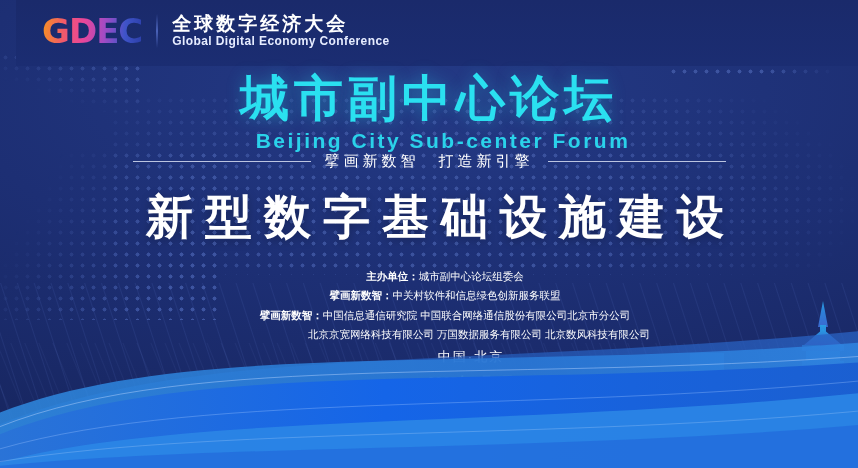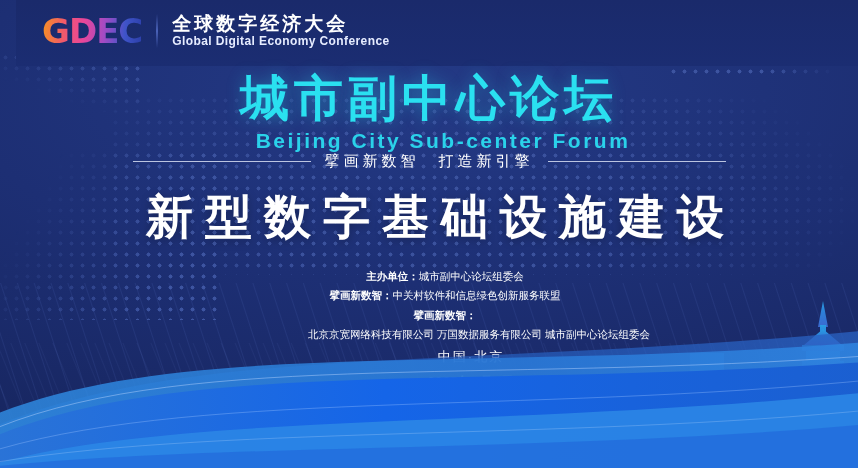--- a/index.html
+++ b/index.html
@@ -119,23 +119,24 @@
     <div class="org-line">
       <span class="org-label">主办单位：</span>
       <span class="org-val">城市副中心论坛组委会</span>
     </div>
     <div class="org-line">
       <span class="org-label">擘画新数智：</span>
       <span class="org-val">中关村软件和信息绿色创新服务联盟</span>
     </div>
     <div class="org-line">
       <span class="org-label">擘画新数智：</span>
+      <span class="org-val">中国信息通信研究院  中国联合网络通信股份有限公司北京市分公司</span>
     </div>
     <div class="org-line org-cont">
-      <span class="org-val">北京京宽网络科技有限公司  万国数据服务有限公司  城市副中心论坛组委会</span>
+      <span class="org-val">北京京宽网络科技有限公司  万国数据服务有限公司  北京数风科技有限公司</span>
     </div>
   </div>
 
   <div id="place-date">
     <div id="place">中国·北京</div>
     <div id="date">2025年7月4日</div>
   </div>
 
   <div id="bottom-art">
     <svg viewBox="0 0 858 185" preserveAspectRatio="none">

